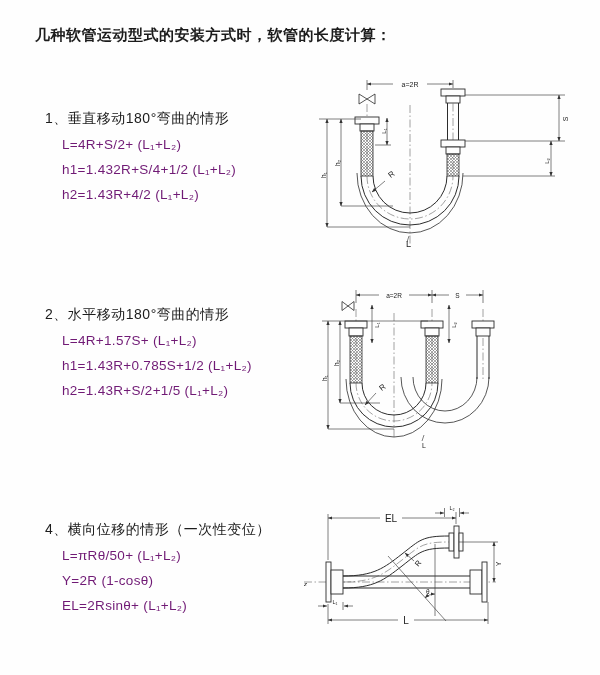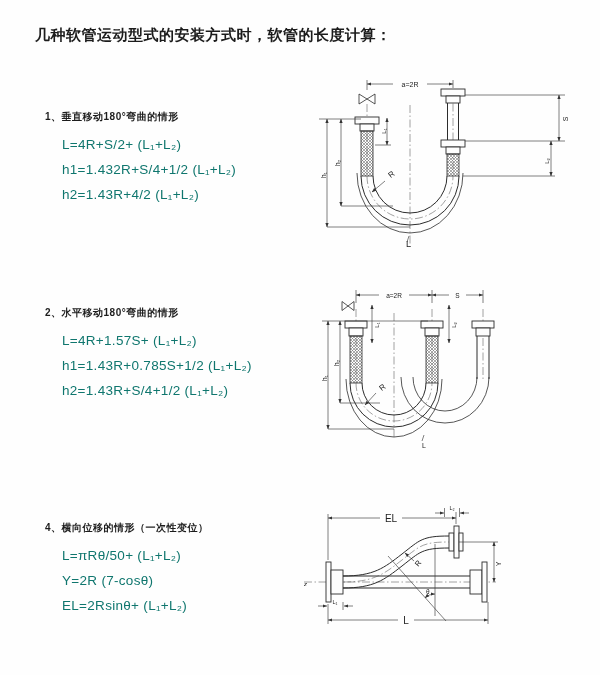--- a/index.html
+++ b/index.html
@@ -1,21 +1,21 @@
 <!DOCTYPE html>
 <html><head>
 <meta charset="utf-8">
 <style>
   html,body{margin:0;padding:0;}
   body{background:#ffffff;font-family:"Liberation Sans","DejaVu Sans",sans-serif;}
   #page{position:relative;width:600px;height:675px;background:#fefefe;overflow:hidden;color:#1c1c1c;}
   .title{position:absolute;left:35px;top:26px;font-size:15px;font-weight:bold;letter-spacing:0.5px;white-space:nowrap;}
   .section{position:absolute;left:45px;}
-  .heading{font-size:10px;font-weight:bold;letter-spacing:0.5px;white-space:nowrap;}
-  .formula{position:absolute;left:17px;font-size:13.5px;letter-spacing:0.3px;white-space:nowrap;color:#0f766e;}
+  .heading{font-size:14px;font-weight:normal;letter-spacing:0.5px;white-space:nowrap;}
+  .formula{position:absolute;left:17px;font-size:13.5px;letter-spacing:0.3px;white-space:nowrap;color:#701a75;}
   .f1{top:27px}.f2{top:52px}.f3{top:77px}
   .diag{position:absolute;}
   svg text{font-family:"Liberation Sans","DejaVu Sans",sans-serif;fill:#222;}
   .dim{stroke:#3a3a3a;stroke-width:0.65;fill:none;}
   .draw{stroke:#2c2c2c;stroke-width:1;fill:none;}
   .thin{stroke:#2c2c2c;stroke-width:0.8;fill:none;}
   .cl{stroke:#555;stroke-width:0.55;fill:none;stroke-dasharray:8 2.5 1.5 2.5;}
   .fl{fill:#fdfdfd;stroke:#2c2c2c;stroke-width:0.9;}
 </style>
 </head>
@@ -29,27 +29,27 @@
     <div class="heading">1、垂直移动180°弯曲的情形</div>
     <div class="formula f1">L=4R+S/2+ (L₁+L₂)</div>
     <div class="formula f2">h1=1.432R+S/4+1/2 (L₁+L₂)</div>
     <div class="formula f3">h2=1.43R+4/2 (L₁+L₂)</div>
   </div>
 
   <div class="section" style="top:306px">
     <div class="heading">2、水平移动180°弯曲的情形</div>
     <div class="formula f1">L=4R+1.57S+ (L₁+L₂)</div>
     <div class="formula f2">h1=1.43R+0.785S+1/2 (L₁+L₂)</div>
-    <div class="formula f3">h2=1.43R+S/4+1/2 (L₁+L₂)</div>
+    <div class="formula f3">h2=1.43R+S/2+1/5 (L₁+L₂)</div>
   </div>
 
   <div class="section" style="top:521px">
     <div class="heading">4、横向位移的情形（一次性变位）</div>
     <div class="formula f1">L=πRθ/50+ (L₁+L₂)</div>
-    <div class="formula f2">Y=2R (7-cosθ)</div>
+    <div class="formula f2">Y=2R (1-cosθ)</div>
     <div class="formula f3">EL=2Rsinθ+ (L₁+L₂)</div>
   </div>
 
   <svg class="diag" style="left:313px;top:75px" width="282" height="180" viewBox="0 0 282 180">
     <defs>
       <marker id="a1" viewBox="0 0 8 8" refX="7.5" refY="4" markerWidth="7" markerHeight="7" orient="auto-start-reverse">
         <path d="M0,1 L8,4 L0,7 z" fill="#333"></path>
       </marker>
       <pattern id="h1p" width="3" height="3" patternUnits="userSpaceOnUse">
         <path d="M0,3 L3,0 M0,0 L3,3" stroke="#666" stroke-width="0.55"></path>

